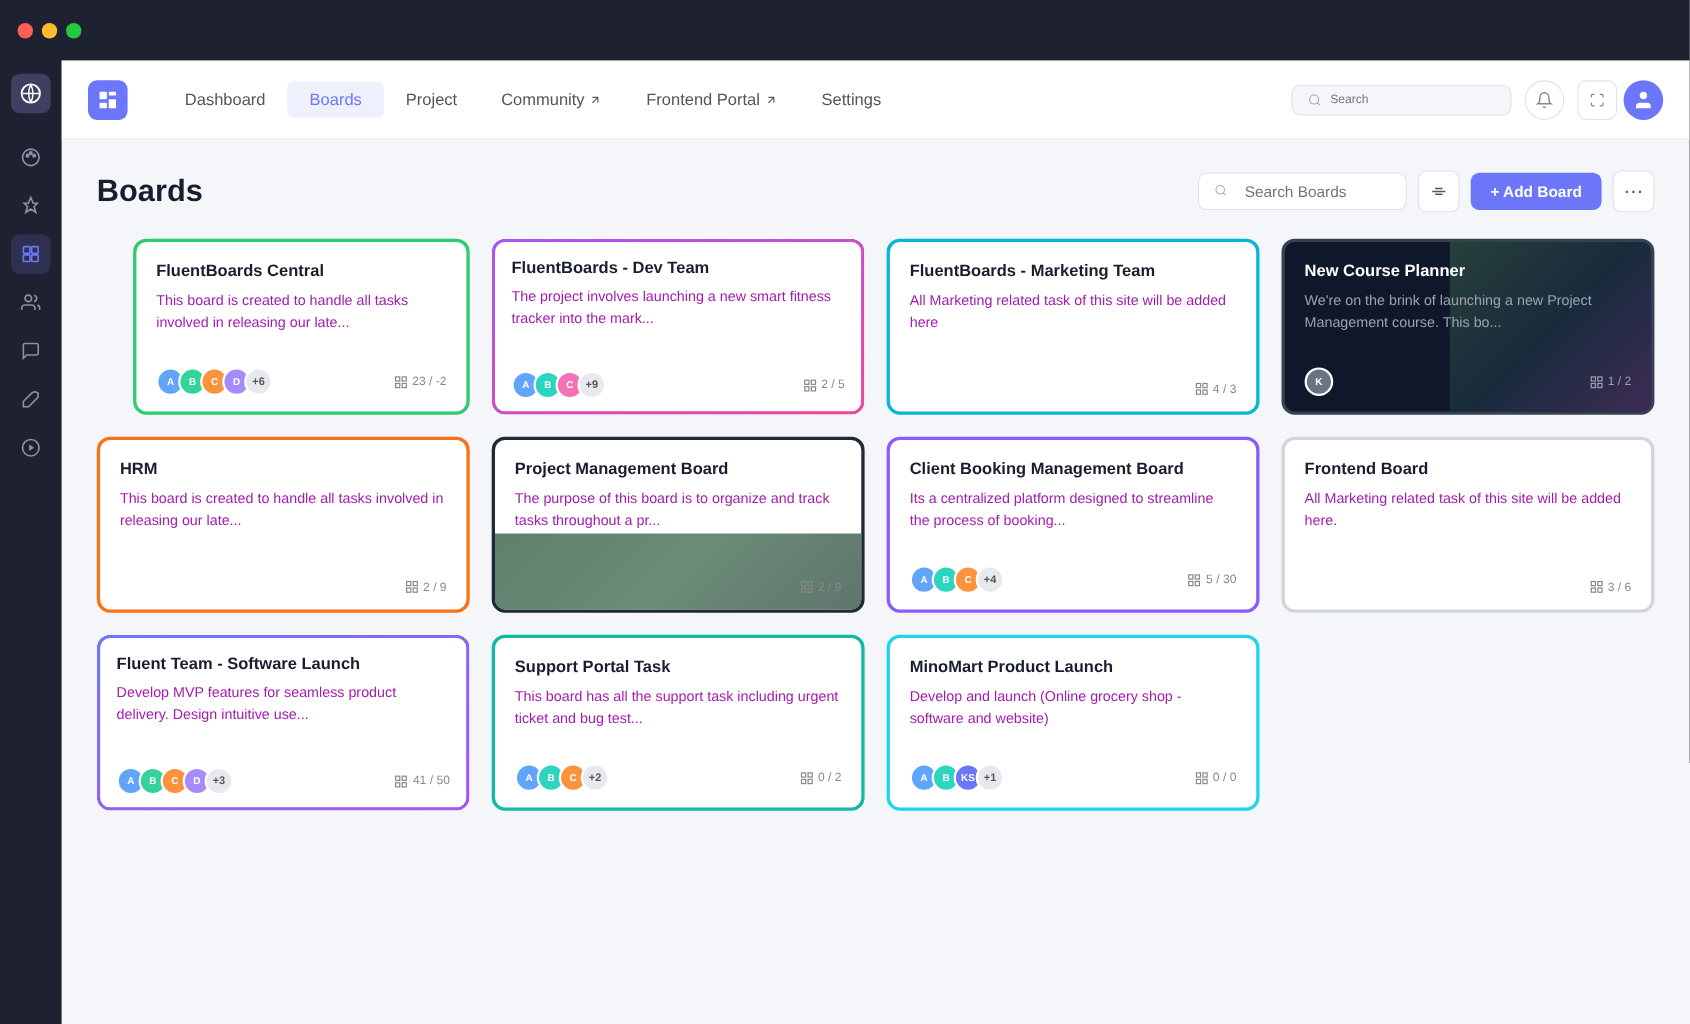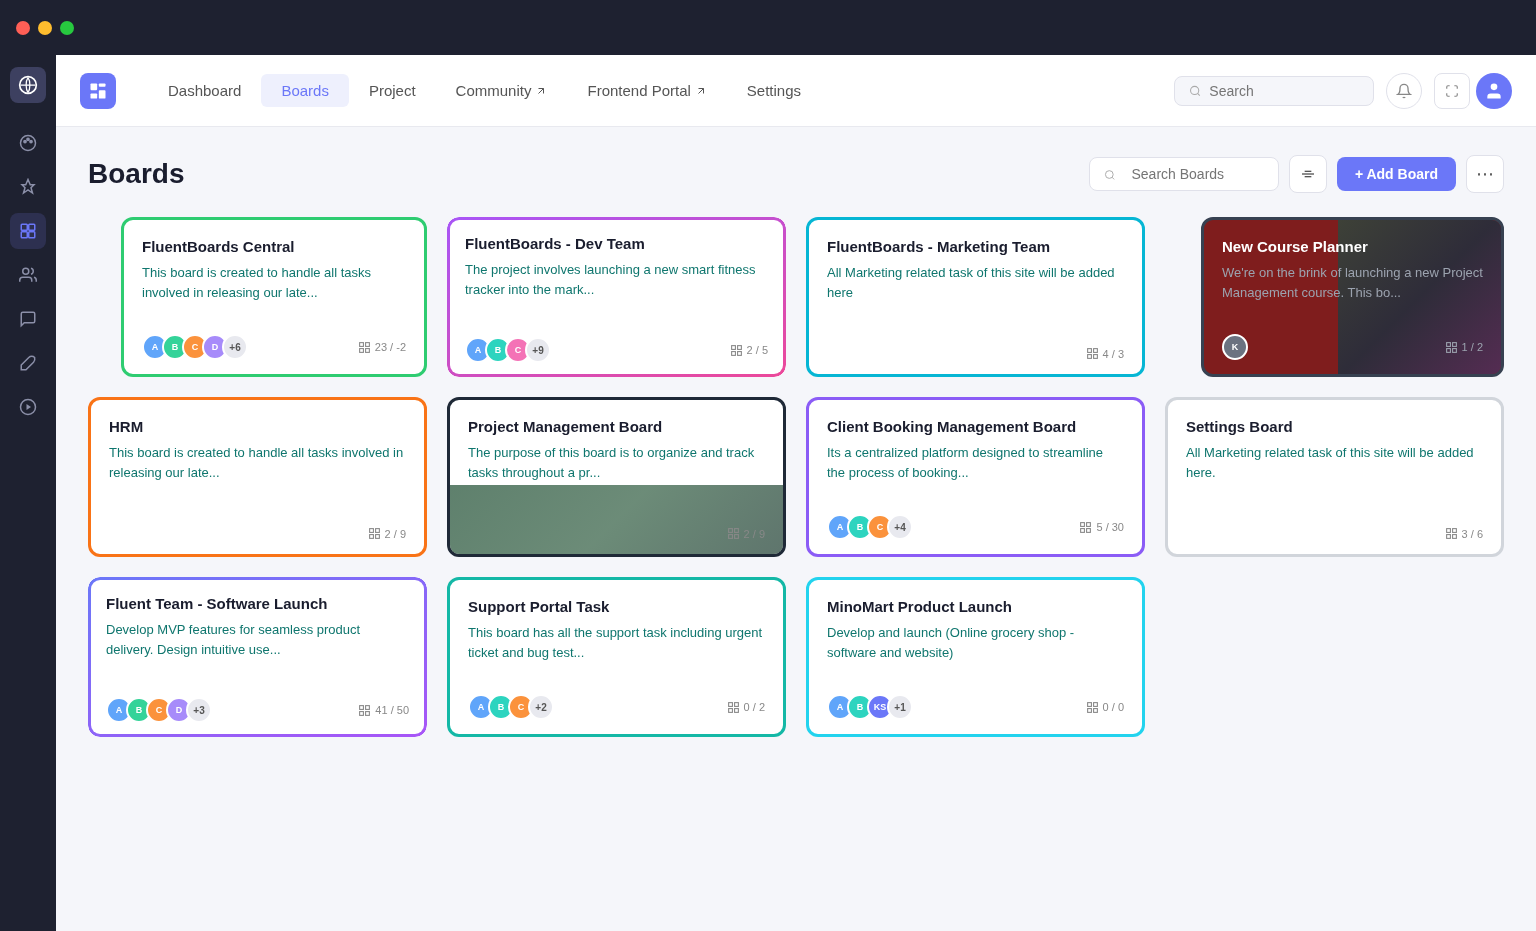--- a/index.html
+++ b/index.html
@@ -132,21 +132,21 @@
       border: 1px solid #e0e1ea;
       border-radius: 8px;
       padding: 6px 14px;
       gap: 8px;
       width: 200px;
     }
     .search-bar input {
       border: none;
       background: transparent;
       outline: none;
-      font-size: 14px;
+      font-size: 11px;
       color: #0c4a6e;
       width: 100%;
     }
     .bell-btn {
       width: 36px;
       height: 36px;
       border-radius: 50%;
       border: 1.5px solid #e0e1ea;
       display: flex;
       align-items: center;
@@ -189,21 +189,21 @@
       font-weight: 700;
       color: #1a1d2e;
     }
     .boards-actions {
       display: flex;
       align-items: center;
       gap: 10px;
     }
     .search-boards {
       display: flex;
-      align-items: flex-end;
+      align-items: flex-start;
       background: #fff;
       border: 1px solid #e0e1ea;
       border-radius: 8px;
       padding: 8px 14px;
       gap: 16px;
       width: 190px;
     }
     .search-boards input {
       border: none;
       background: transparent;
@@ -278,21 +278,21 @@
       flex-direction: column;
     }
     .board-card .card-title {
       font-size: 15px;
       font-weight: 700;
       color: #1a1d2e;
       margin-bottom: 8px;
     }
     .board-card .card-desc {
       font-size: 13px;
-      color: #0f766e;
+      color: #a21caf;
       line-height: 1.5;
       flex: 1;
     }
     .card-footer {
       display: flex;
       align-items: center;
       justify-content: space-between;
       padding: 10px 18px 14px;
     }
     .avatars {
@@ -390,22 +390,21 @@
     .av-green { background: #34d399; }
     .av-blue { background: #60a5fa; }
     .av-orange { background: #fb923c; }
     .av-purple { background: #a78bfa; }
     .av-pink { background: #f472b6; }
     .av-teal { background: #2dd4bf; }
     .av-dark { background: #6b7280; }
 
     
     .board-card.dark-card {
-      background: #7f1d1d;
-      margin-left: 36px;
+      background: #0f172a;
     }
     .board-card.dark-card .card-title { color: #fff; }
     .board-card.dark-card .card-desc { color: #9ca3af; }
     .board-card.dark-card .task-count { color: #9ca3af; }
 
     
     .av-img {
       width: 26px;
       height: 26px;
       border-radius: 50%;
@@ -720,21 +719,21 @@
                   <rect x="3" y="14" width="7" height="7"></rect>
                   <rect x="14" y="14" width="7" height="7"></rect>
                 </svg>
               5 / 30
             </div>
           </div>
         </div>
 
         <div class="board-card border-gray">
           <div class="card-body">
-            <div class="card-title">Settings Board</div>
+            <div class="card-title">Frontend Board</div>
             <div class="card-desc">All Marketing related task of this site will be added here.</div>
           </div>
           <div class="card-footer">
             <div class="avatars"></div>
             <div class="task-count">
               <svg width="13" height="13" viewBox="0 0 24 24" fill="none" stroke="#888" stroke-width="2">
                   <rect x="3" y="3" width="7" height="7"></rect>
                   <rect x="14" y="3" width="7" height="7"></rect>
                   <rect x="3" y="14" width="7" height="7"></rect>
                   <rect x="14" y="14" width="7" height="7"></rect>

